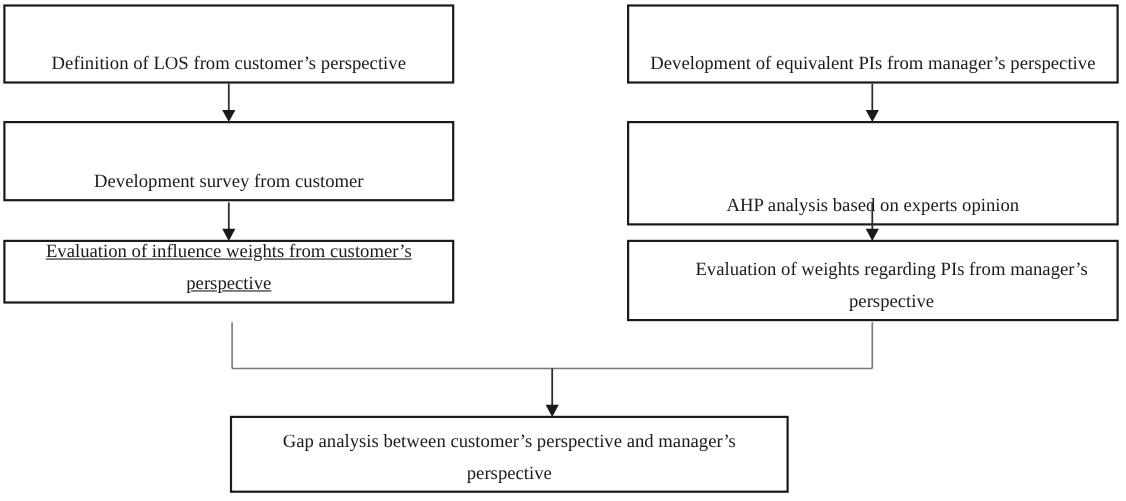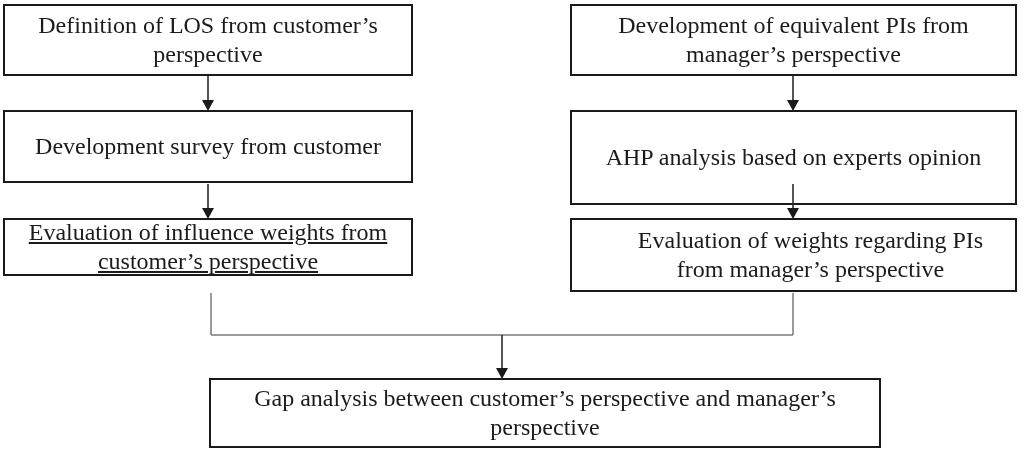--- a/index.html
+++ b/index.html
@@ -15,34 +15,34 @@
     font-family: "Liberation Serif", "DejaVu Serif", serif;
     color: #1b1b1b;
     overflow: hidden;
   }
   .flow-box {
     position: absolute;
     box-sizing: border-box;
     border: 2px solid #1a1a1a;
     background: #ffffff;
     display: flex;
-    align-items: center;
+    align-items: flex-end;
     justify-content: center;
     text-align: center;
-    font-size: 24px;
+    font-size: 17px;
     line-height: 29px;
     padding: 2px 10px;
   }
   .box-l1 { left: 3px;   top: 4px;   width: 410px; height: 72px; }
   .box-l2 { left: 3px;   top: 110px; width: 410px; height: 73px; }
   .box-l3 { left: 3px;   top: 218px; width: 410px; height: 58px; text-decoration: underline; }
   .box-r1 { left: 570px; top: 4px;   width: 447px; height: 72px; }
   .box-r2 { left: 570px; top: 110px; width: 447px; height: 95px; }
   .box-r3 { left: 570px; top: 218px; width: 447px; height: 74px; padding-left: 44px; }
-  .box-gap { left: 209px; top: 378px; width: 672px; height: 70px; }
+  .box-gap { left: 209px; top: 378px; width: 508px; height: 70px; }
   .connector-layer {
     position: absolute;
     left: 0;
     top: 0;
     width: 1024px;
     height: 455px;
     pointer-events: none;
   }
 </style>
 </head>

